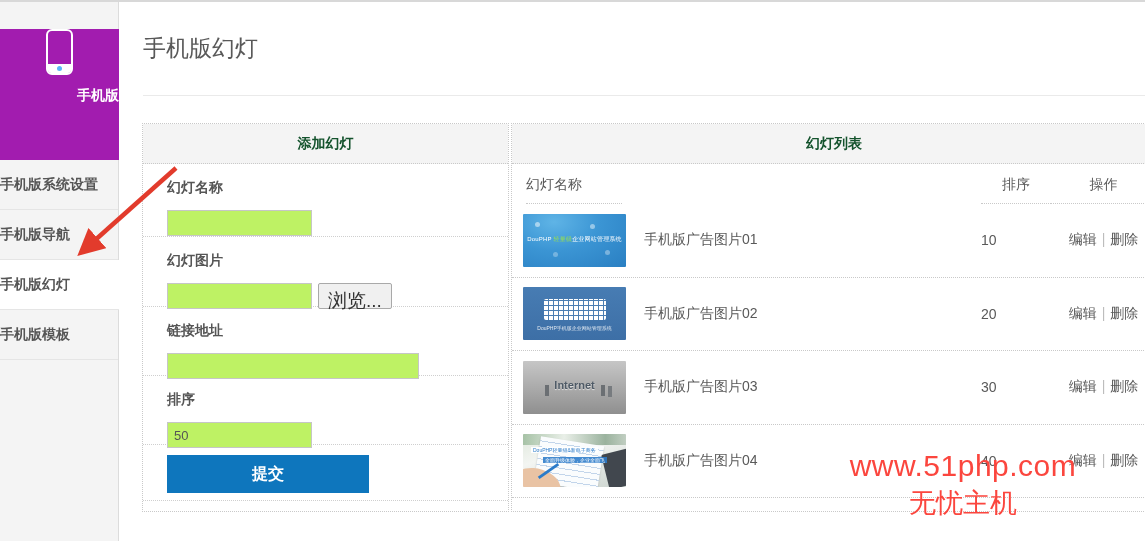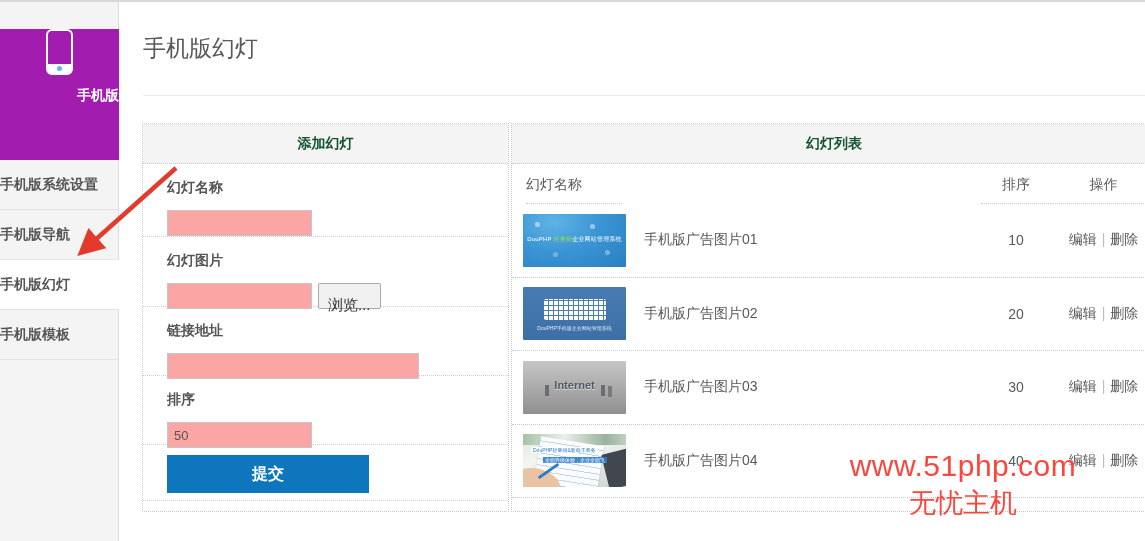--- a/index.html
+++ b/index.html
@@ -29,45 +29,45 @@
 
   .panel { position:absolute; top:121px; border:1px dotted #c9c9c9; background:#fff; }
   .panel-head { height:40px; line-height:39px; text-align:center; background:#f4f4f4;
     border-bottom:1px dotted #c9c9c9; font-size:14px; font-weight:bold; color:#14532d; }
 
   
   .add-panel { left:22px; width:367px; height:389px; }
   .frow { padding:15px 22px 0 24px; border-bottom:1px dotted #cfcfcf; }
   .frow label { display:block; font-size:14px; font-weight:bold; color:#565656; }
   .frow input[type=text] { display:inline-block; margin-top:13px; height:26px; border:1px solid #c6c6c6;
-    padding:2px 6px; font-size:13px; color:#555; background:#fca5a5; vertical-align:middle; }
+    padding:2px 6px; font-size:13px; color:#555; background:#bef264; vertical-align:middle; }
   .row-name { height:73px; } .row-name input { width:145px; }
   .row-image { height:70px; } .row-image input { width:145px; }
   .row-link { height:69px; } .row-link input { width:252px; }
   .row-sort { height:69px; } .row-sort input { width:145px; color:#999; }
-  .browse-btn { display:inline-block; margin:13px 0 0 6px; height:26px; padding:12px 9px; vertical-align:middle;
-    background:#f0f0f0; border:1px solid #a9a9a9; border-radius:2px; font-size:15px; color:#333; cursor:pointer; }
+  .browse-btn { display:inline-block; margin:13px 0 0 6px; height:26px; padding:4px 9px; vertical-align:middle;
+    background:#f0f0f0; border:1px solid #a9a9a9; border-radius:2px; font-size:19px; color:#333; cursor:pointer; }
   .row-submit { height:56px; padding:10px 22px 0 24px; border-bottom:1px dotted #cfcfcf; }
   .submit-btn { width:202px; height:38px; background:#0e76bd; border:none; color:#fff;
     font-size:16px; font-weight:bold; cursor:pointer; }
 
   
   .list-panel { left:391px; width:645px; height:389px; border-right:none; }
   .lp-colheader { display:flex; height:40px; align-items:center; font-size:14px; color:#595959; }
   .lp-ch-name { width:96px; margin-left:14px; align-self:stretch; line-height:40px;
     border-bottom:1px dotted #c9c9c9; }
   .lp-ch-gap { flex:1; }
   .lp-ch-sort, .lp-ch-action { align-self:stretch; line-height:40px; text-align:center;
     border-bottom:1px dotted #c9c9c9; }
   .lp-ch-sort { width:70px; } .lp-ch-action { width:105px; }
   .lrow { display:flex; align-items:center; height:73.5px; border-bottom:1px dotted #c9c9c9; }
   .thumb { width:103px; height:53px; margin-left:11px; flex:none; position:relative; overflow:hidden;
     border-radius:1px; }
   .lrow-name { flex:1; margin-left:18px; font-size:14px; color:#595959; }
-  .lrow-sort { width:70px; text-align:center; font-size:14px; color:#595959; }
+  .lrow-sort { width:70px; text-align:left; font-size:14px; color:#595959; }
   .lrow-action { width:105px; text-align:center; font-size:14px; color:#595959; white-space:nowrap; }
   .act-link { cursor:pointer; }
   .act-sep { color:#bdbdbd; margin:0 5px; }
 
   
   .t1 { background:radial-gradient(ellipse at 30% 15%, #5fb4e6 0%, #3b95d4 45%, #2a7fc2 100%); }
   .t1 .t1-text { position:absolute; left:0; right:0; top:21px; text-align:center;
     font-size:6px; letter-spacing:.2px; color:#fff; white-space:nowrap; }
   .t1 .t1-mid { color:#9ae04c; }
   .t1::before { content:""; position:absolute; left:12px; top:8px; width:5px; height:5px; border-radius:50%;

